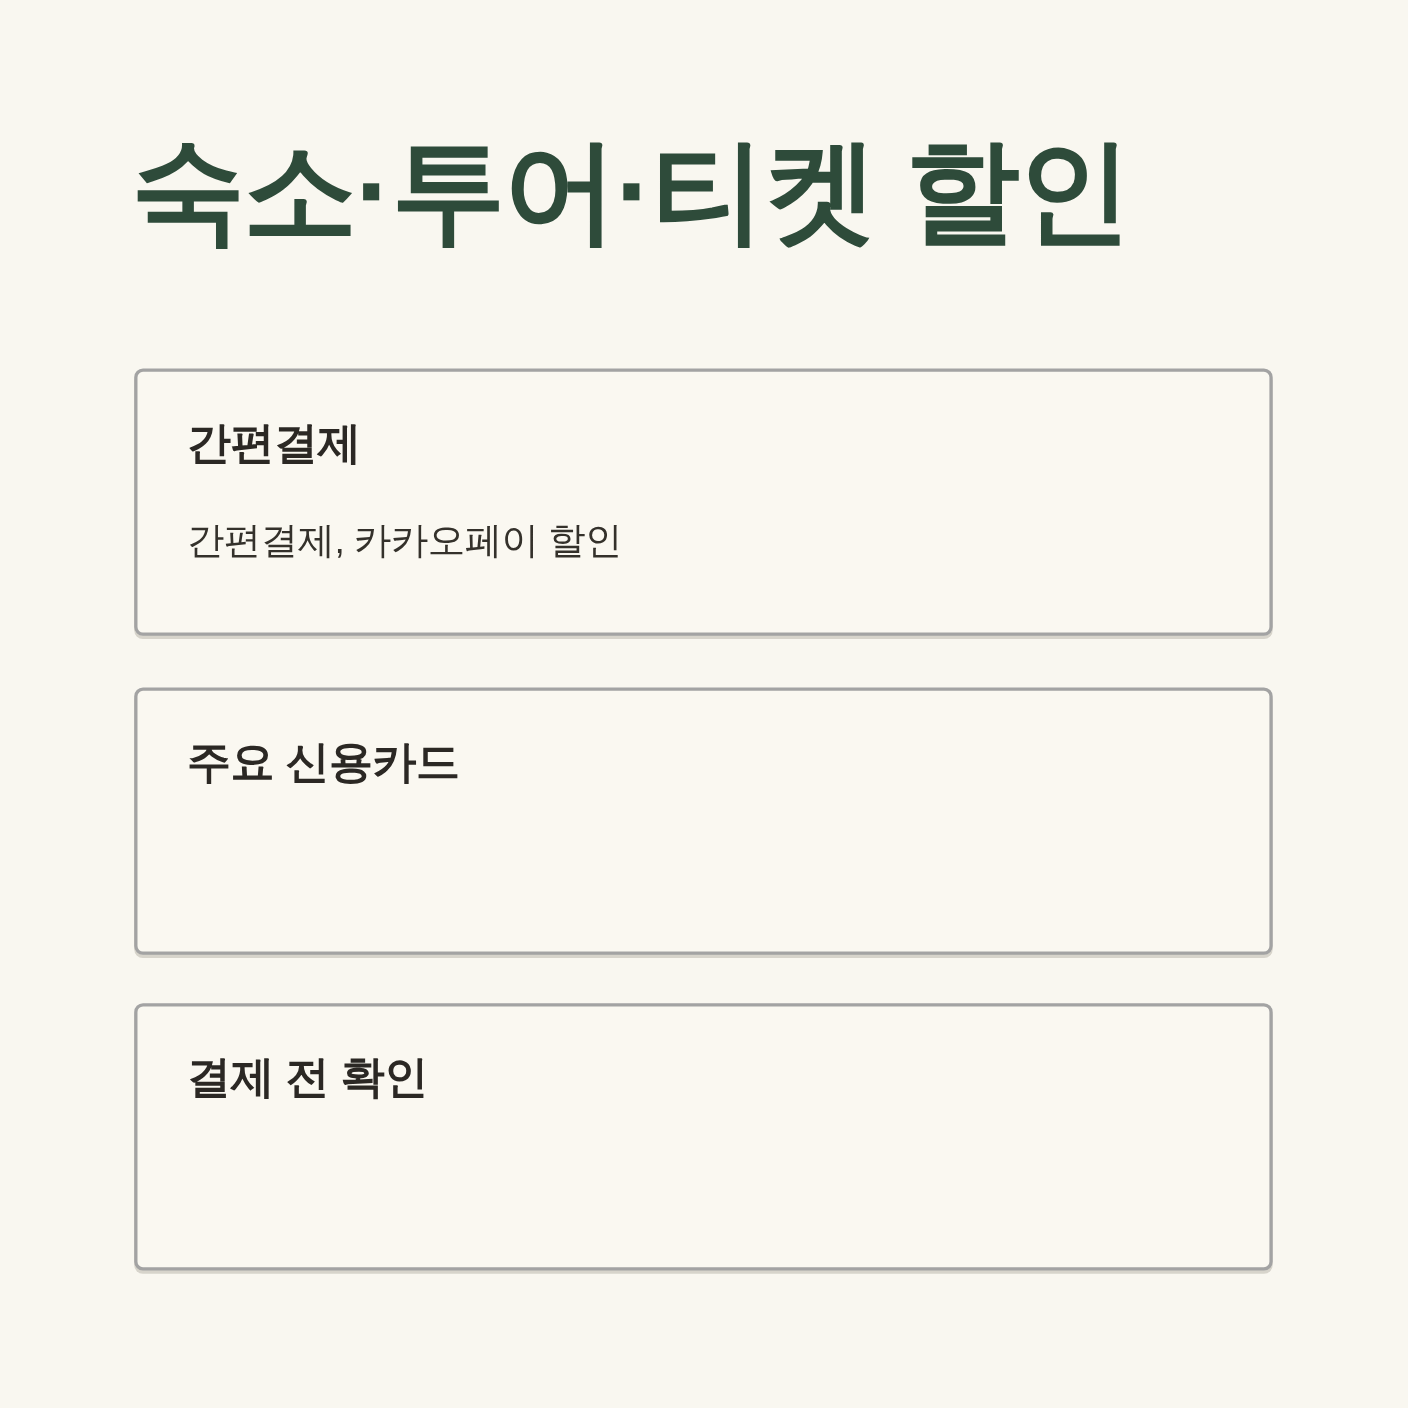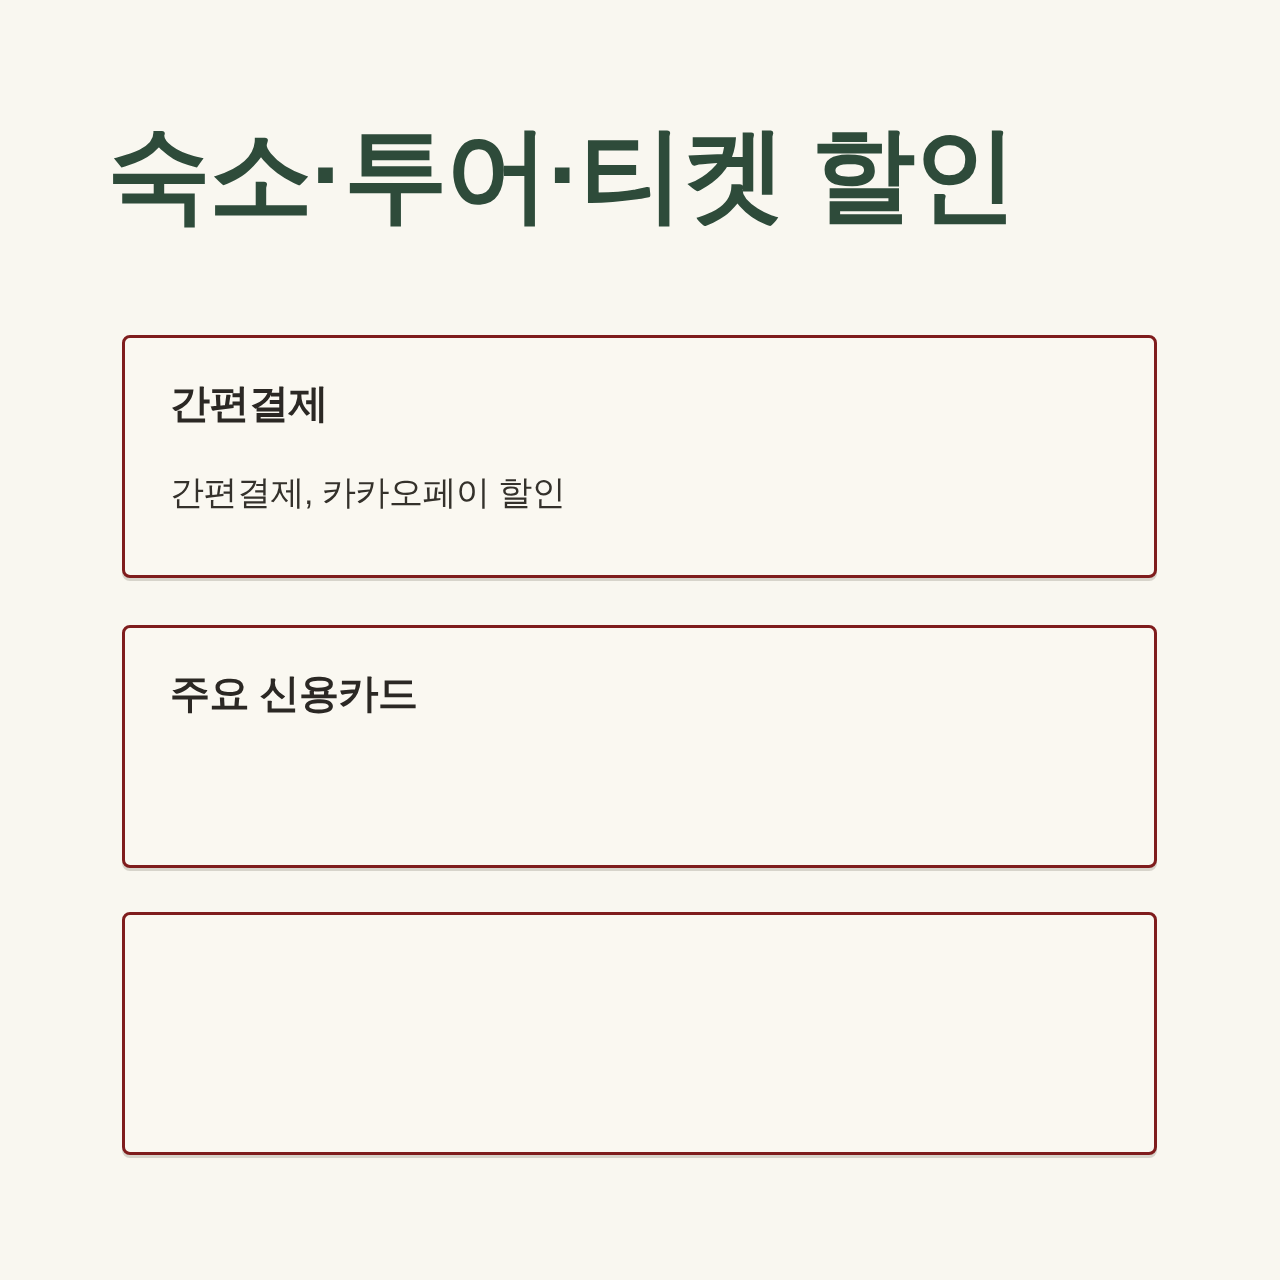--- a/index.html
+++ b/index.html
@@ -14,38 +14,38 @@
     overflow: hidden;
   }
   .page {
     position: relative;
     width: 1280px;
     height: 1280px;
     background: #f9f7f0;
   }
   .heading {
     position: absolute;
-    left: 107px;
+    left: 119px;
     top: 122px;
     margin: 0;
     font-size: 104px;
     line-height: 1;
     font-weight: 600;
     letter-spacing: -2px;
     color: #2e4b3a;
     white-space: nowrap;
   }
   .card {
     position: absolute;
     left: 122px;
     width: 1035px;
     height: 243px;
     box-sizing: border-box;
     background: #faf8f1;
-    border: 3px solid #7f1d1d;
+    border: 3px solid #a3a3a3;
     border-radius: 8px;
     box-shadow: 0 3px 0 rgba(172, 169, 158, 0.45);
   }
   .card-1 { top: 335px; }
   .card-2 { top: 625px; text-decoration: underline; }
   .card-3 { top: 912px; }
   .card-title {
     position: absolute;
     left: 45px;
     top: 43px;
@@ -80,15 +80,16 @@
   <section class="card card-1">
     <h2 class="card-title">간편결제</h2>
     <p class="card-subtitle">간편결제, 카카오페이 할인</p>
   </section>
 
   <section class="card card-2">
     <h2 class="card-title">주요 신용카드</h2>
   </section>
 
   <section class="card card-3">
+    <h2 class="card-title">결제 전 확인</h2>
   </section>
 
 </div>
 
 </body></html>

